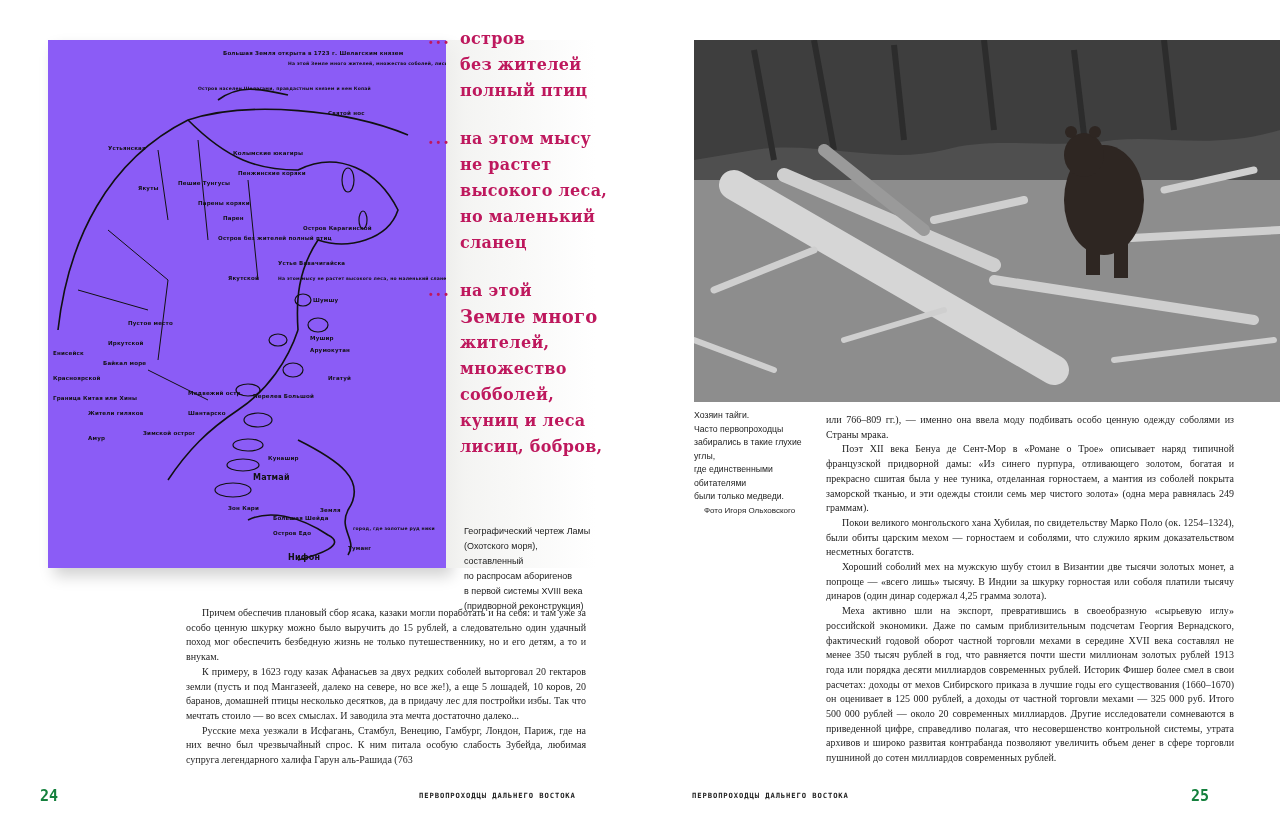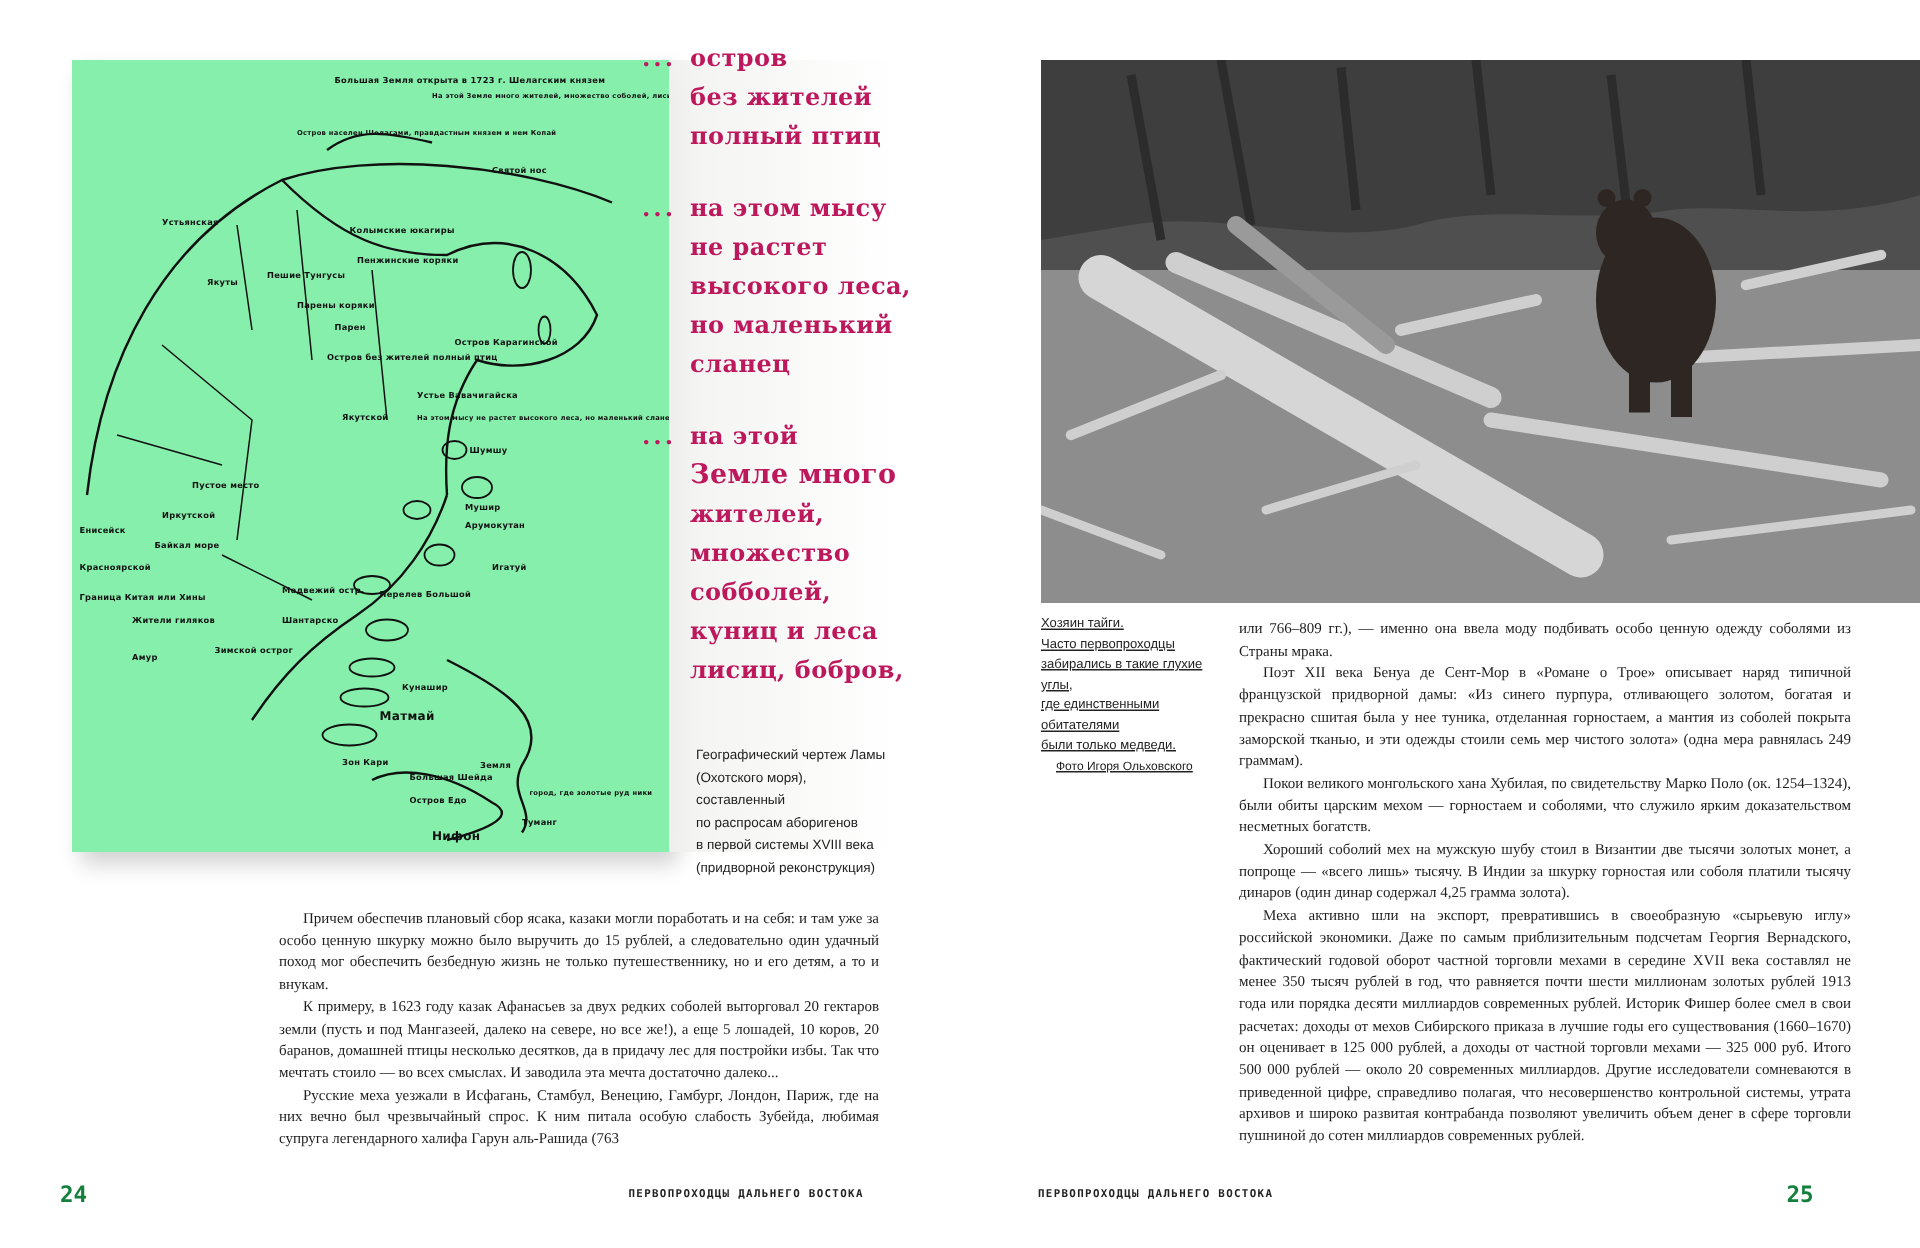--- a/index.html
+++ b/index.html
@@ -8,21 +8,21 @@
     background: #ffffff; color: #1c1c1c;
     font-family: "DejaVu Serif", serif;
   }
   .page { position: absolute; top: 0; height: 832px; width: 640px; background: #fff; }
   .page.left { left: 0; }
   .page.right { left: 640px; }
 
   
   .map-wrap {
     position: absolute; left: 48px; top: 40px; width: 398px; height: 528px;
-    background: #86efac;
+    background: #8b5cf6;
     box-shadow: 6px 8px 14px rgba(0,0,0,0.18);
   }
   .map-wrap::after {
     content: ""; position: absolute; left: 398px; top: 0; width: 150px; height: 528px;
     background: linear-gradient(to right, rgba(241,241,239,0.9), rgba(241,241,239,0.0));
   }
   .map-wrap svg { position: absolute; left: 0; top: 0; }
   .map-label { font-family: "DejaVu Sans", sans-serif; font-size: 5.5px; fill: #111; font-weight: bold; letter-spacing: 0.2px; }
   .map-label.big { font-size: 8px; }
 
@@ -36,22 +36,22 @@
   .quote-line { display: block; padding-left: 32px; white-space: nowrap; }
   .quote-line.first { padding-left: 0; }
   .quote-dots { display: inline-block; width: 32px; letter-spacing: 2px; }
   .quote-line.large { font-size: 18px; }
 
   
   .caption {
     position: absolute; font-family: "Liberation Sans", sans-serif; font-size: 9px;
     line-height: 15px; color: #222;
   }
-  .caption.map-cap { left: 464px; top: 496px; width: 130px; }
-  .caption.photo-cap { left: 694px; top: 409px; width: 130px; font-size: 8.7px; line-height: 13.5px; text-decoration: underline; }
+  .caption.map-cap { left: 464px; top: 524px; width: 130px; }
+  .caption.photo-cap { left: 694px; top: 409px; width: 130px; font-size: 8.7px; line-height: 13.5px; }
   .photo-credit { display: block; padding-left: 10px; font-size: 8px; }
 
   
   .body-text {
     position: absolute; font-family: "Liberation Serif", serif; font-size: 10px;
     line-height: 14.7px; color: #1e1e1e; text-align: justify; hyphens: manual;
   }
   .body-text.left { left: 186px; top: 606px; width: 400px; }
   .body-text.right { left: 826px; top: 413px; width: 408px; }
   .body-text p { margin: 0; text-indent: 16px; }

